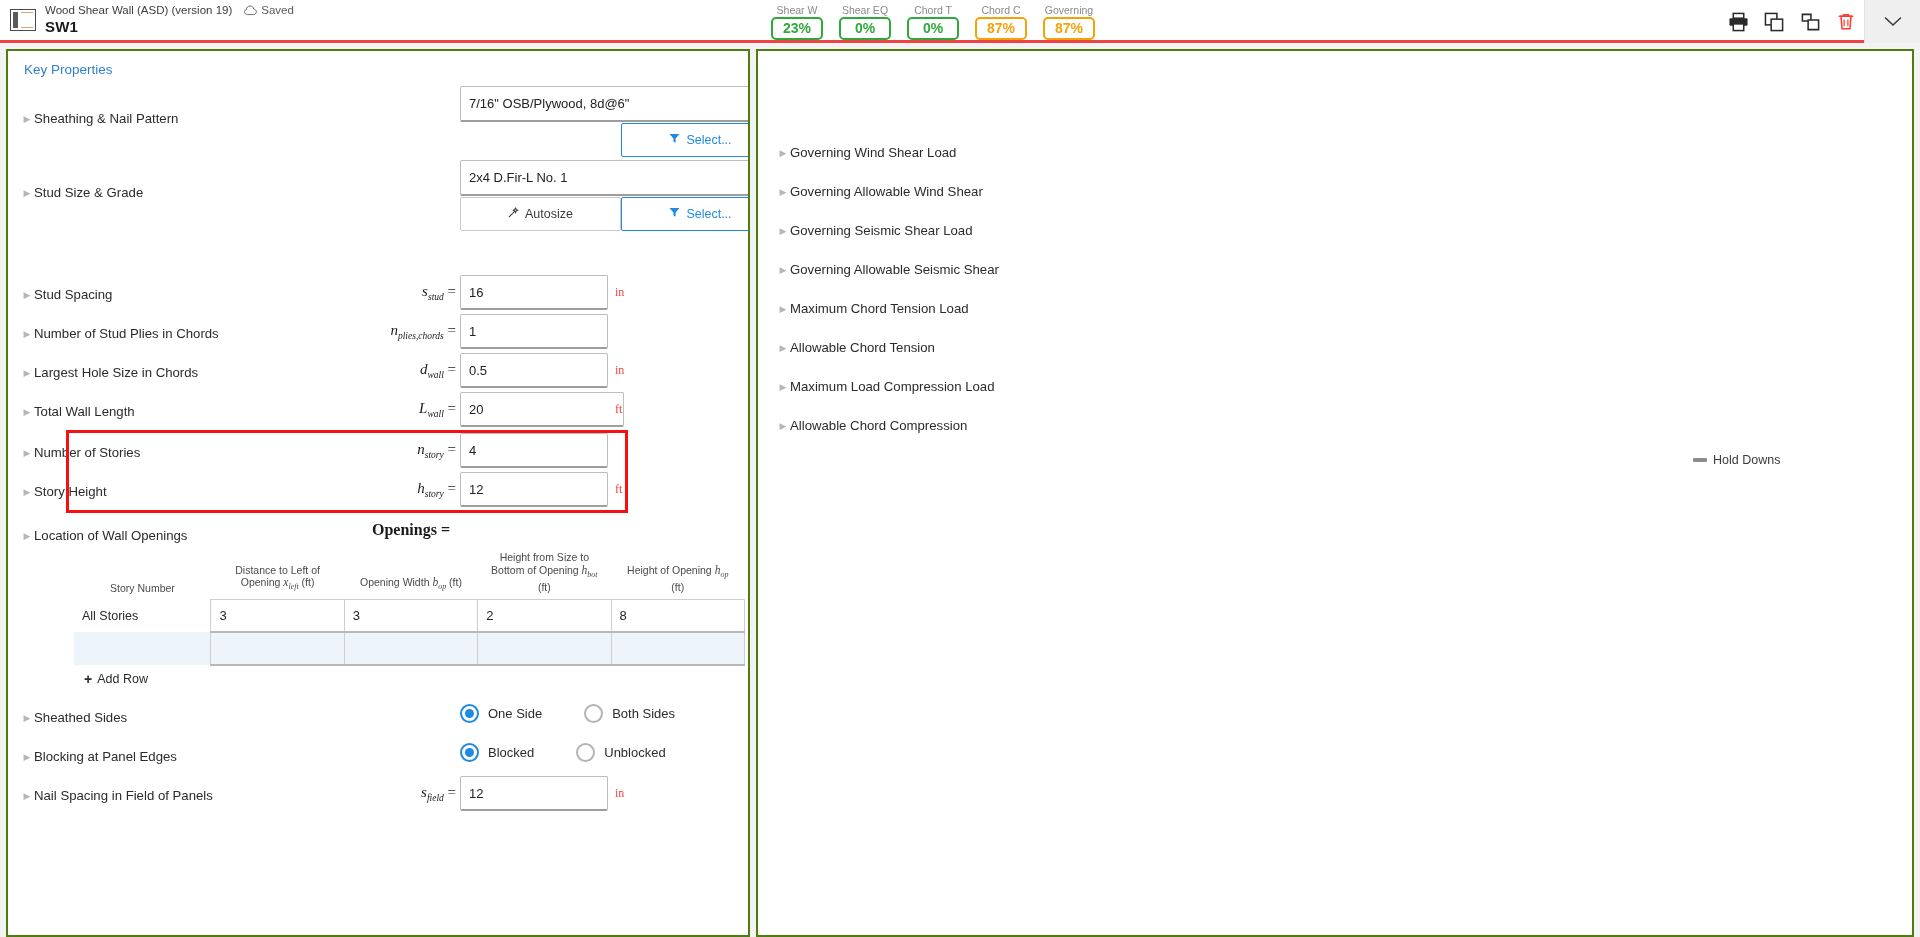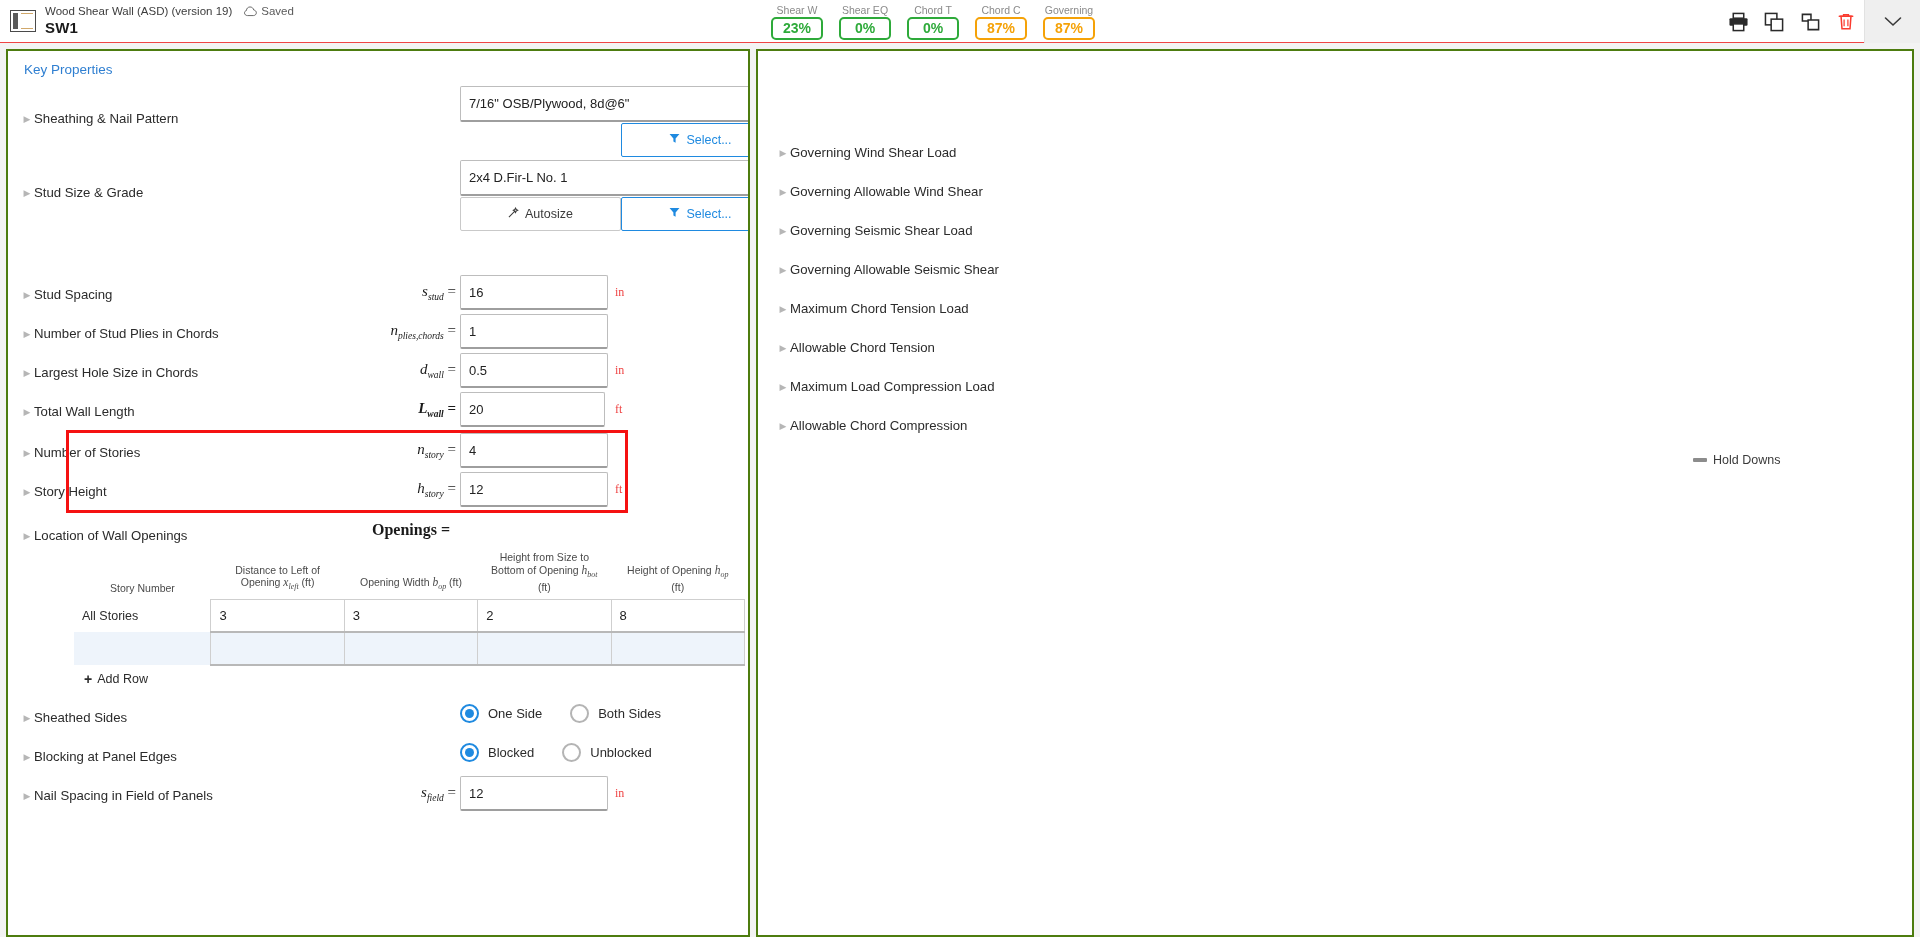--- a/index.html
+++ b/index.html
@@ -10,21 +10,21 @@
     background: #ffffff;
     font-family: "Liberation Sans", sans-serif;
     -webkit-font-smoothing: antialiased;
   }
 
   
   .topbar {
     position: relative;
     height: 43px;
     background: #ffffff;
-    border-bottom: 1px solid #ef4444;
+    border-bottom: 3px solid #ef4444;
     display: flex;
     align-items: stretch;
   }
   .tb-left {
     display: flex; align-items: center;
     padding-left: 10px; gap: 9px;
     min-width: 320px;
   }
   .app-logo {
     width: 26px; height: 22px;
@@ -218,21 +218,21 @@
 
   .addrow {
     position: absolute;
     font-size: 12.5px; color: #2b2b2b;
     display: flex; align-items: center; gap: 5px;
     cursor: pointer;
   }
   .addrow b { font-size: 14px; }
 
   
-  .radiogroup { position: absolute; display: flex; align-items: center; gap: 28px; }
+  .radiogroup { position: absolute; display: flex; align-items: center; gap: 42px; }
   .radio { display: flex; align-items: center; gap: 9px; cursor: pointer; }
   .rdot {
     width: 19px; height: 19px; border-radius: 50%;
     border: 2px solid #b4b4b4; background: #fff;
     display: flex; align-items: center; justify-content: center;
   }
   .rdot.on { border-color: #1f8ae0; }
   .rdot.on:after {
     content: ""; width: 9px; height: 9px; border-radius: 50%;
     background: #1f8ae0;
@@ -405,24 +405,24 @@
     <div class="sym" style="left:300px; top:310px; width:148px;">
       <i>d</i><sub>wall</sub> =
     </div>
     <input class="field" style="left: 452px; top: 302px; width: 148px; height: 35px;" value="0.5">
     <div class="unit" style="left:607px; top:312px;">in</div>
 
     <div class="prow" style="position:absolute; left:6px; top:341px; width:720px;">
       <span class="caret">▶</span>
       <span class="plabel">Total Wall Length</span>
     </div>
-    <div class="sym" style="left:300px; top:349px; width:148px;font-weight:bold;">
+    <div class="sym" style="left:300px; top:349px; width:148px;">
       <i>L</i><sub>wall</sub> =
     </div>
-    <input class="field" style="left: 452px; top: 341px; width: 145px; height: 35px;" value="20">
+    <input class="field" style="left: 452px; top: 341px; width: 164px; height: 35px;" value="20">
     <div class="unit" style="left:607px; top:351px;">ft</div>
 
     <div class="red-box" style="left:58px; top:379px; width:562px; height:83px;"></div>
 
     <div class="prow" style="position:absolute; left:6px; top:382px; width:720px;">
       <span class="caret">▶</span>
       <span class="plabel">Number of Stories</span>
     </div>
     <div class="sym" style="left:300px; top:390px; width:148px;">
       <i>n</i><sub>story</sub> =

